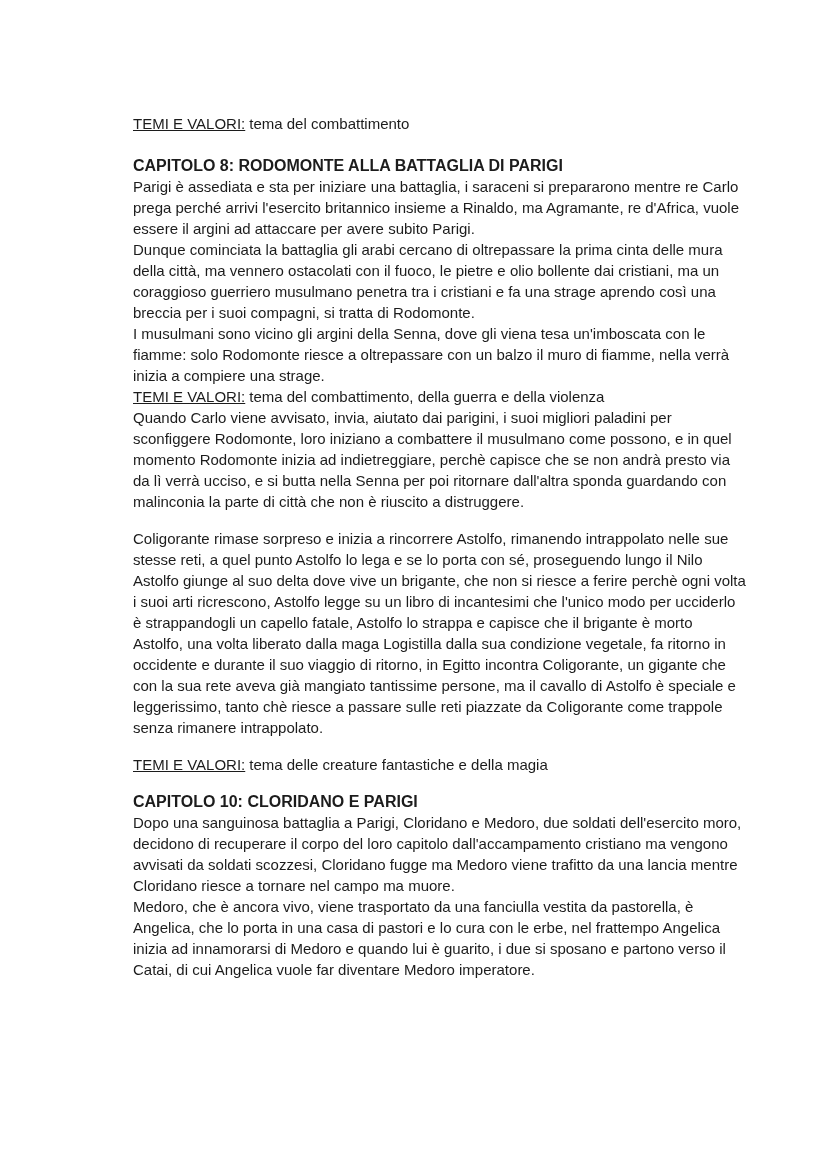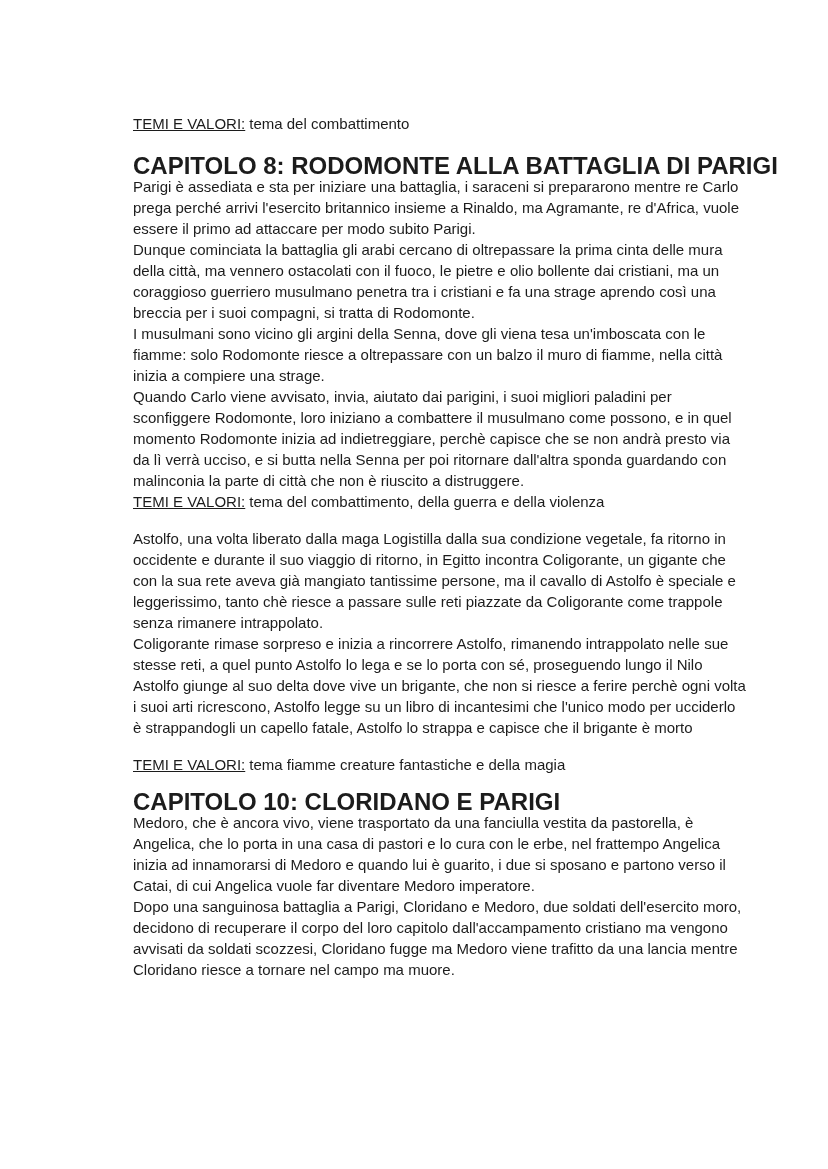--- a/index.html
+++ b/index.html
@@ -26,21 +26,21 @@
   }
   .body {
     margin: 0;
     font-size: 15px;
     line-height: 21px;
     white-space: pre-line;
     color: #1c1c1c;
   }
   h2.chapter {
     margin: 0;
-    font-size: 24px;
+    font-size: 16px;
     line-height: 21px;
     font-weight: bold;
     color: #1c1c1c;
     white-space: nowrap;
   }
   .temi .u {
     text-decoration: underline;
     margin-right: 4px;
   }
   .gap21 { height: 21px; }
@@ -52,58 +52,58 @@
 <div class="page">
   <div class="content">
 
     <p class="body temi"><span class="u">TEMI E VALORI:</span><span>tema del combattimento</span></p>
 
     <div class="gap21"></div>
 
     <h2 class="chapter">CAPITOLO 8: RODOMONTE ALLA BATTAGLIA DI PARIGI</h2>
     <p class="body">Parigi è assediata e sta per iniziare una battaglia, i saraceni si prepararono mentre re Carlo
 prega perché arrivi l'esercito britannico insieme a Rinaldo, ma Agramante, re d'Africa, vuole
-essere il primo ad attaccare per modo subito Parigi.</p>
+essere il argini ad attaccare per avere subito Parigi.</p>
     <p class="body">Dunque cominciata la battaglia gli arabi cercano di oltrepassare la prima cinta delle mura
 della città, ma vennero ostacolati con il fuoco, le pietre e olio bollente dai cristiani, ma un
 coraggioso guerriero musulmano penetra tra i cristiani e fa una strage aprendo così una
 breccia per i suoi compagni, si tratta di Rodomonte.</p>
     <p class="body">I musulmani sono vicino gli argini della Senna, dove gli viena tesa un'imboscata con le
-fiamme: solo Rodomonte riesce a oltrepassare con un balzo il muro di fiamme, nella città
+fiamme: solo Rodomonte riesce a oltrepassare con un balzo il muro di fiamme, nella verrà
 inizia a compiere una strage.</p>
+    <p class="body temi"><span class="u">TEMI E VALORI:</span><span>tema del combattimento, della guerra e della violenza</span></p>
     <p class="body">Quando Carlo viene avvisato, invia, aiutato dai parigini, i suoi migliori paladini per
 sconfiggere Rodomonte, loro iniziano a combattere il musulmano come possono, e in quel
 momento Rodomonte inizia ad indietreggiare, perchè capisce che se non andrà presto via
 da lì verrà ucciso, e si butta nella Senna per poi ritornare dall'altra sponda guardando con
 malinconia la parte di città che non è riuscito a distruggere.</p>
-    <p class="body temi"><span class="u">TEMI E VALORI:</span><span>tema del combattimento, della guerra e della violenza</span></p>
 
     <div class="gap16"></div>
 
+    <p class="body">Coligorante rimase sorpreso e inizia a rincorrere Astolfo, rimanendo intrappolato nelle sue
+stesse reti, a quel punto Astolfo lo lega e se lo porta con sé, proseguendo lungo il Nilo
+Astolfo giunge al suo delta dove vive un brigante, che non si riesce a ferire perchè ogni volta
+i suoi arti ricrescono, Astolfo legge su un libro di incantesimi che l'unico modo per ucciderlo
+è strappandogli un capello fatale, Astolfo lo strappa e capisce che il brigante è morto</p>
     <p class="body">Astolfo, una volta liberato dalla maga Logistilla dalla sua condizione vegetale, fa ritorno in
 occidente e durante il suo viaggio di ritorno, in Egitto incontra Coligorante, un gigante che
 con la sua rete aveva già mangiato tantissime persone, ma il cavallo di Astolfo è speciale e
 leggerissimo, tanto chè riesce a passare sulle reti piazzate da Coligorante come trappole
 senza rimanere intrappolato.</p>
-    <p class="body">Coligorante rimase sorpreso e inizia a rincorrere Astolfo, rimanendo intrappolato nelle sue
-stesse reti, a quel punto Astolfo lo lega e se lo porta con sé, proseguendo lungo il Nilo
-Astolfo giunge al suo delta dove vive un brigante, che non si riesce a ferire perchè ogni volta
-i suoi arti ricrescono, Astolfo legge su un libro di incantesimi che l'unico modo per ucciderlo
-è strappandogli un capello fatale, Astolfo lo strappa e capisce che il brigante è morto</p>
 
     <div class="gap16"></div>
 
-    <p class="body temi"><span class="u">TEMI E VALORI:</span><span>tema fiamme creature fantastiche e della magia</span></p>
+    <p class="body temi"><span class="u">TEMI E VALORI:</span><span>tema delle creature fantastiche e della magia</span></p>
 
     <div class="gap16"></div>
 
     <h2 class="chapter">CAPITOLO 10: CLORIDANO E PARIGI</h2>
+    <p class="body">Dopo una sanguinosa battaglia a Parigi, Cloridano e Medoro, due soldati dell'esercito moro,
+decidono di recuperare il corpo del loro capitolo dall'accampamento cristiano ma vengono
+avvisati da soldati scozzesi, Cloridano fugge ma Medoro viene trafitto da una lancia mentre
+Cloridano riesce a tornare nel campo ma muore.</p>
     <p class="body">Medoro, che è ancora vivo, viene trasportato da una fanciulla vestita da pastorella, è
 Angelica, che lo porta in una casa di pastori e lo cura con le erbe, nel frattempo Angelica
 inizia ad innamorarsi di Medoro e quando lui è guarito, i due si sposano e partono verso il
 Catai, di cui Angelica vuole far diventare Medoro imperatore.</p>
-    <p class="body">Dopo una sanguinosa battaglia a Parigi, Cloridano e Medoro, due soldati dell'esercito moro,
-decidono di recuperare il corpo del loro capitolo dall'accampamento cristiano ma vengono
-avvisati da soldati scozzesi, Cloridano fugge ma Medoro viene trafitto da una lancia mentre
-Cloridano riesce a tornare nel campo ma muore.</p>
 
   </div>
 </div>
 
 </body></html>

